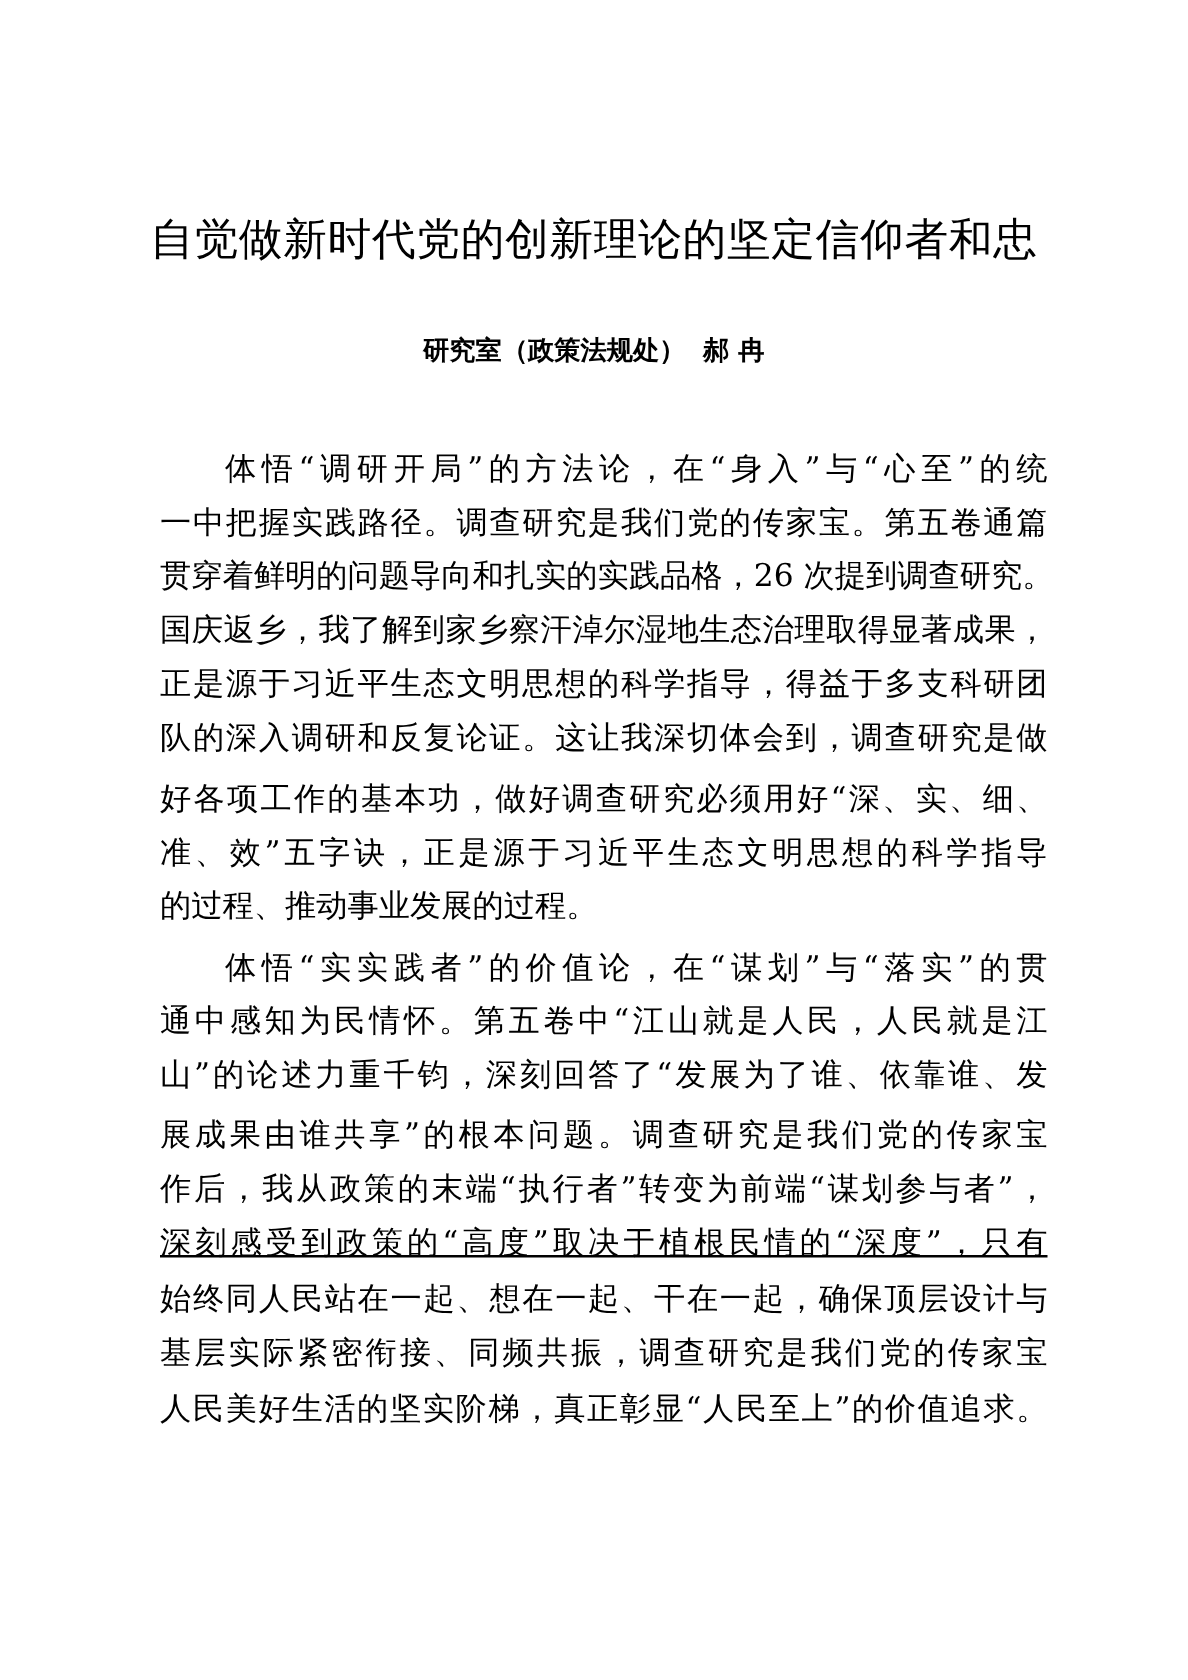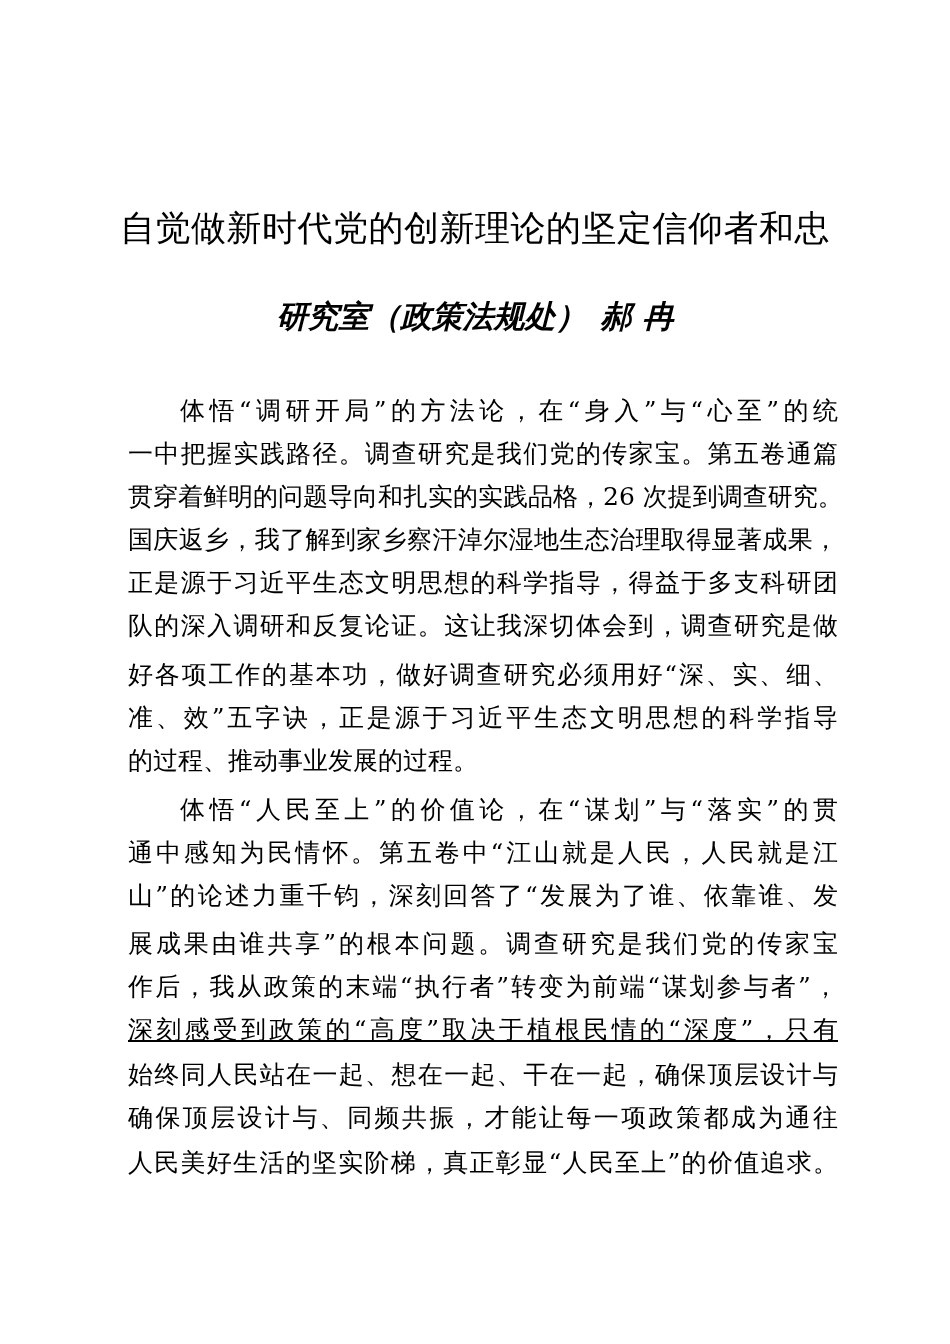--- a/index.html
+++ b/index.html
@@ -14,43 +14,41 @@
       overflow: hidden;
       color: #000000;
       font-family: "DejaVu Serif", "Liberation Serif", serif;
     }
     .page {
       position: absolute;
       left: 0;
       top: 0;
       width: 950px;
       height: 976px;
-      margin-top: 36px;
     }
     .title-line {
       position: absolute;
       left: 0;
       width: 950px;
       text-align: center;
       font-size: 35px;
       line-height: 44px;
       letter-spacing: 0.5px;
       white-space: nowrap;
     }
     .byline {
       position: absolute;
       left: 0;
       width: 950px;
       top: 262px;
       text-align: center;
-      font-size: 31px;
+      font-size: 21px;
       line-height: 36px;
       font-weight: bold;
       white-space: nowrap;
-      font-style: italic;
     }
     .byline .author {
       margin-left: 14px;
     }
     .body-line {
       position: absolute;
       left: 128px;
       width: 710px;
       font-size: 25px;
       line-height: 43px;
@@ -83,24 +81,24 @@
     <div class="body-line" style="top:439px;">贯穿着鲜明的问题导向和扎实的实践品格，26 次提到调查研究。</div>
     <div class="body-line" style="top:482px;">国庆返乡，我了解到家乡察汗淖尔湿地生态治理取得显著成果，</div>
     <div class="body-line" style="top:525px;">正是源于习近平生态文明思想的科学指导，得益于多支科研团</div>
     <div class="body-line" style="top:568px;">队的深入调研和反复论证。这让我深切体会到，调查研究是做</div>
     <div class="body-line" style="top:617px;">好各项工作的基本功，做好调查研究必须用好“深、实、细、</div>
     <div class="body-line" style="top:660px;">准、效”五字诀，正是源于习近平生态文明思想的科学指导</div>
     <div class="body-line last" style="top:703px;">的过程、推动事业发展的过程。</div>
   </div>
 
   <div>
-    <div class="body-line indent" style="top:752px;">体悟“人民至上”的价值论，在“谋划”与“落实”的贯</div>
+    <div class="body-line indent" style="top:752px;">体悟“实实践者”的价值论，在“谋划”与“落实”的贯</div>
     <div class="body-line" style="top:795px;">通中感知为民情怀。第五卷中“江山就是人民，人民就是江</div>
     <div class="body-line" style="top:838px;">山”的论述力重千钧，深刻回答了“发展为了谁、依靠谁、发</div>
     <div class="body-line" style="top:886px;">展成果由谁共享”的根本问题。调查研究是我们党的传家宝</div>
     <div class="body-line" style="top:929px;">作后，我从政策的末端“执行者”转变为前端“谋划参与者”，</div>
     <div class="body-line" style="top:972px;text-decoration:underline;">深刻感受到政策的“高度”取决于植根民情的“深度”，只有</div>
     <div class="body-line" style="top:1017px;">始终同人民站在一起、想在一起、干在一起，确保顶层设计与</div>
-    <div class="body-line" style="top:1060px;">确保顶层设计与、同频共振，才能让每一项政策都成为通往</div>
+    <div class="body-line" style="top:1060px;">基层实际紧密衔接、同频共振，调查研究是我们党的传家宝</div>
     <div class="body-line" style="top:1105px;">人民美好生活的坚实阶梯，真正彰显“人民至上”的价值追求。</div>
   </div>
 
 </div>
 
 </body></html>

